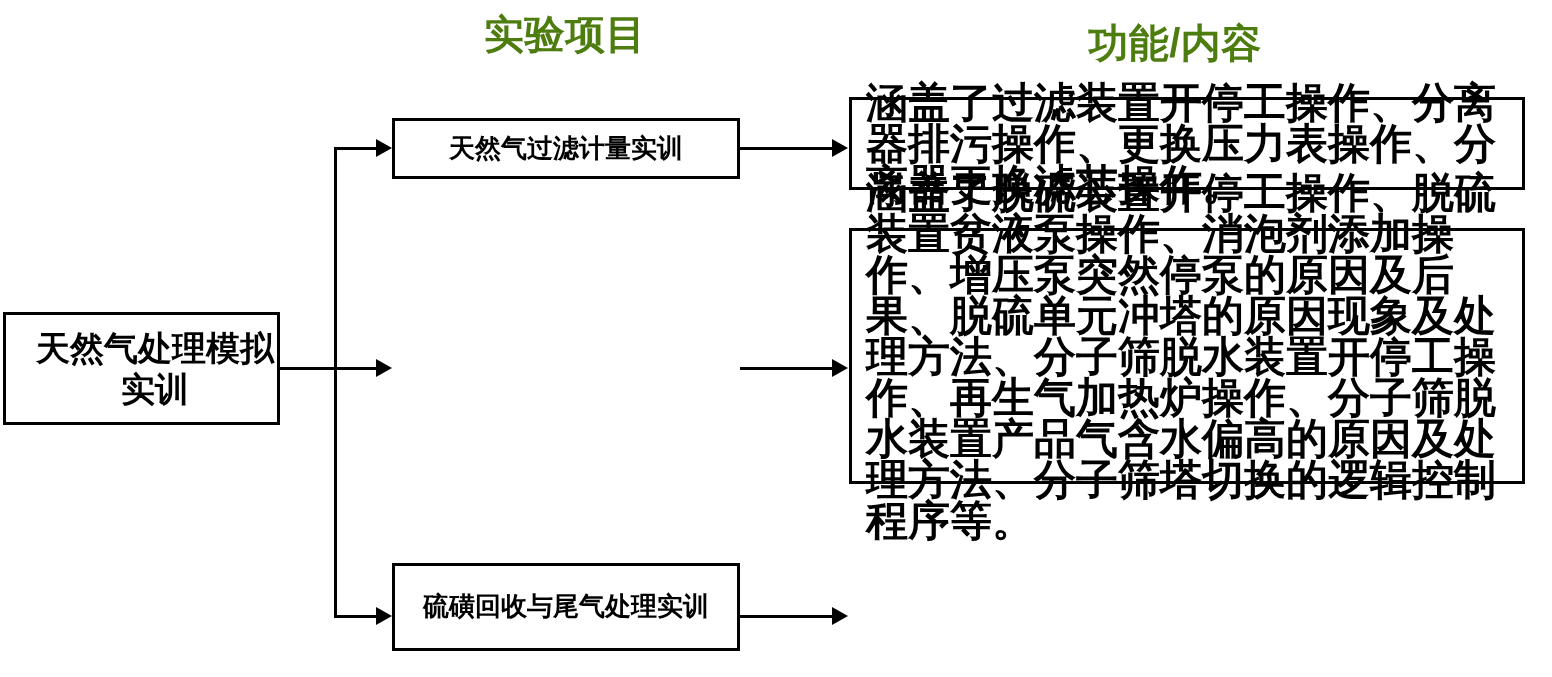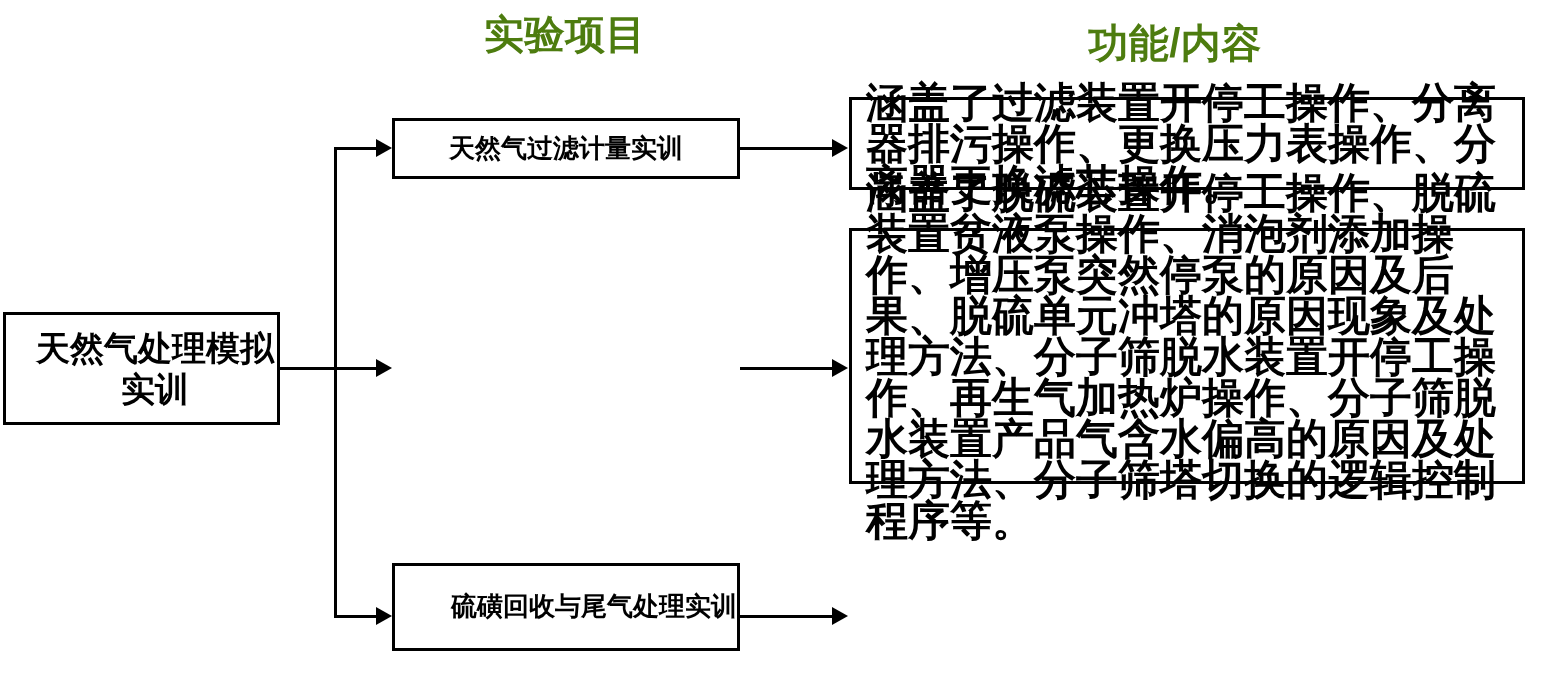--- a/index.html
+++ b/index.html
@@ -54,21 +54,21 @@
   #box-root {
     left: 3px; top: 312px; width: 277px; height: 113px; padding-left: 27px;
   }
   #box-root .node-text { font-size: 34px; line-height: 1.18; }
 
   
   .mid-box { left: 392px; width: 348px; }
   .mid-box .node-text { font-size: 26px; line-height: 1.2; }
   #box-item-1 { top: 118px; height: 61px; }
   #box-item-2 { top: 348px; height: 61px; }
-  #box-item-3 { top: 563px; height: 88px; justify-content: flex-end; }
+  #box-item-3 { top: 563px; height: 88px; }
 
   
   .content-box {
     left: 849px; width: 676px;
     justify-content: flex-start;
     padding: 4px 12px 4px 14px;
   }
   .content-box .node-text {
     font-size: 42px;
     line-height: 41px;

